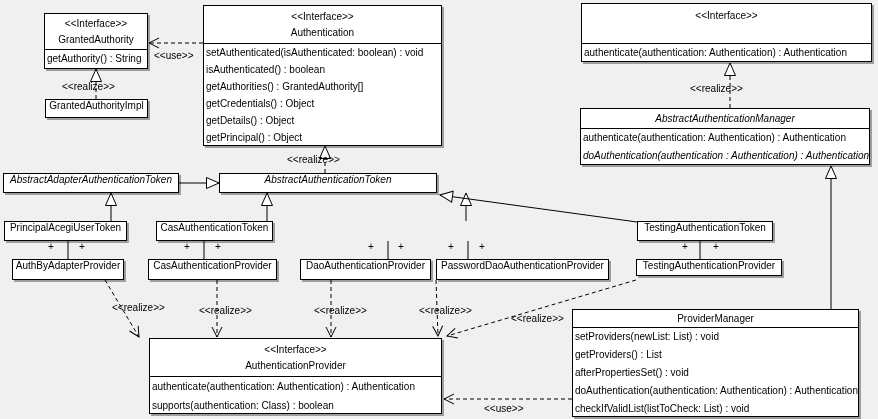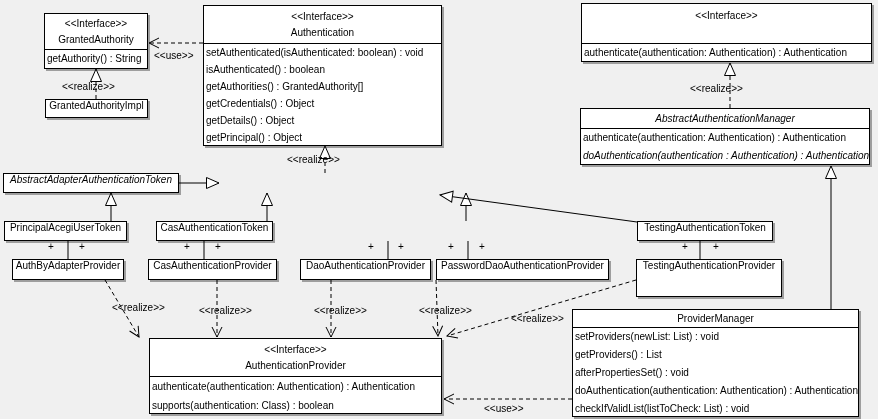--- a/index.html
+++ b/index.html
@@ -72,20 +72,23 @@
     <div class="methods" style="line-height:18px">
       <div class="m">authenticate(authentication: Authentication) : Authentication</div>
       <div class="m abstract">doAuthentication(authentication : Authentication) : Authentication</div>
     </div>
   </div>
 
   <div class="box single abstract" style="left:3px;top:173px;width:176px;height:20px">
     <span>AbstractAdapterAuthenticationToken</span>
   </div>
 
+  <div class="box single abstract" style="left:219px;top:173px;width:218px;height:20px">
+    <span>AbstractAuthenticationToken</span>
+  </div>
 
   <div class="box single" style="left:156px;top:221px;width:117px;height:20px">
     <span>CasAuthenticationToken</span>
   </div>
 
   <div class="box single" style="left:4px;top:221px;width:123px;height:20px">
     <span>PrincipalAcegiUserToken</span>
   </div>
 
 
@@ -102,21 +105,21 @@
   </div>
 
   <div class="box single" style="left:300px;top:259px;width:131px;height:21px">
     <span>DaoAuthenticationProvider</span>
   </div>
 
   <div class="box single" style="left:436px;top:259px;width:173px;height:21px">
     <span>PasswordDaoAuthenticationProvider</span>
   </div>
 
-  <div class="box single" style="left:636px;top:259px;width:146px;height:38px">
+  <div class="box single" style="left:636px;top:259px;width:146px;height:17px">
     <span>TestingAuthenticationProvider</span>
   </div>
 
   <div class="box" style="left:149px;top:338px;width:293px;height:76px">
     <div class="title" style="height:38px;padding-top:3px">
       <div class="line">&lt;&lt;Interface&gt;&gt;</div>
       <div class="line">AuthenticationProvider</div>
     </div>
     <div class="methods" style="line-height:19px">
       <div class="m">authenticate(authentication: Authentication) : Authentication</div>

